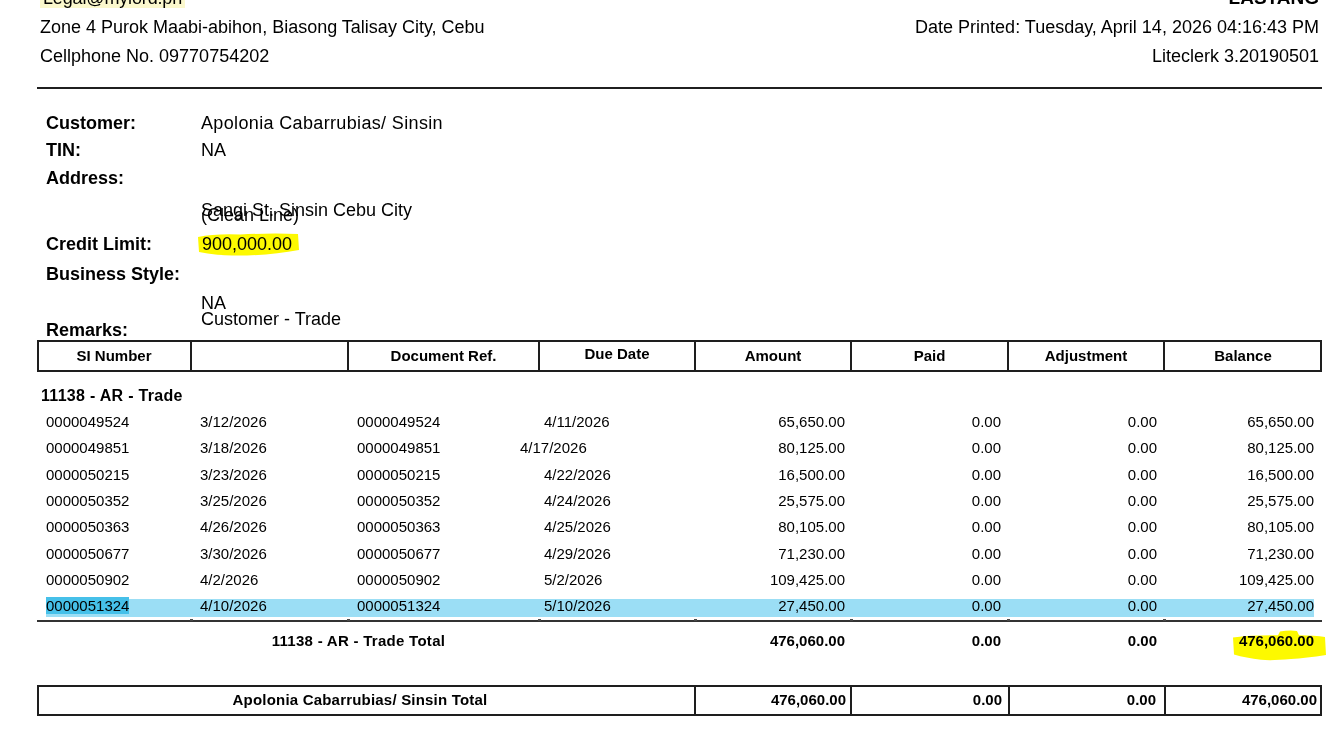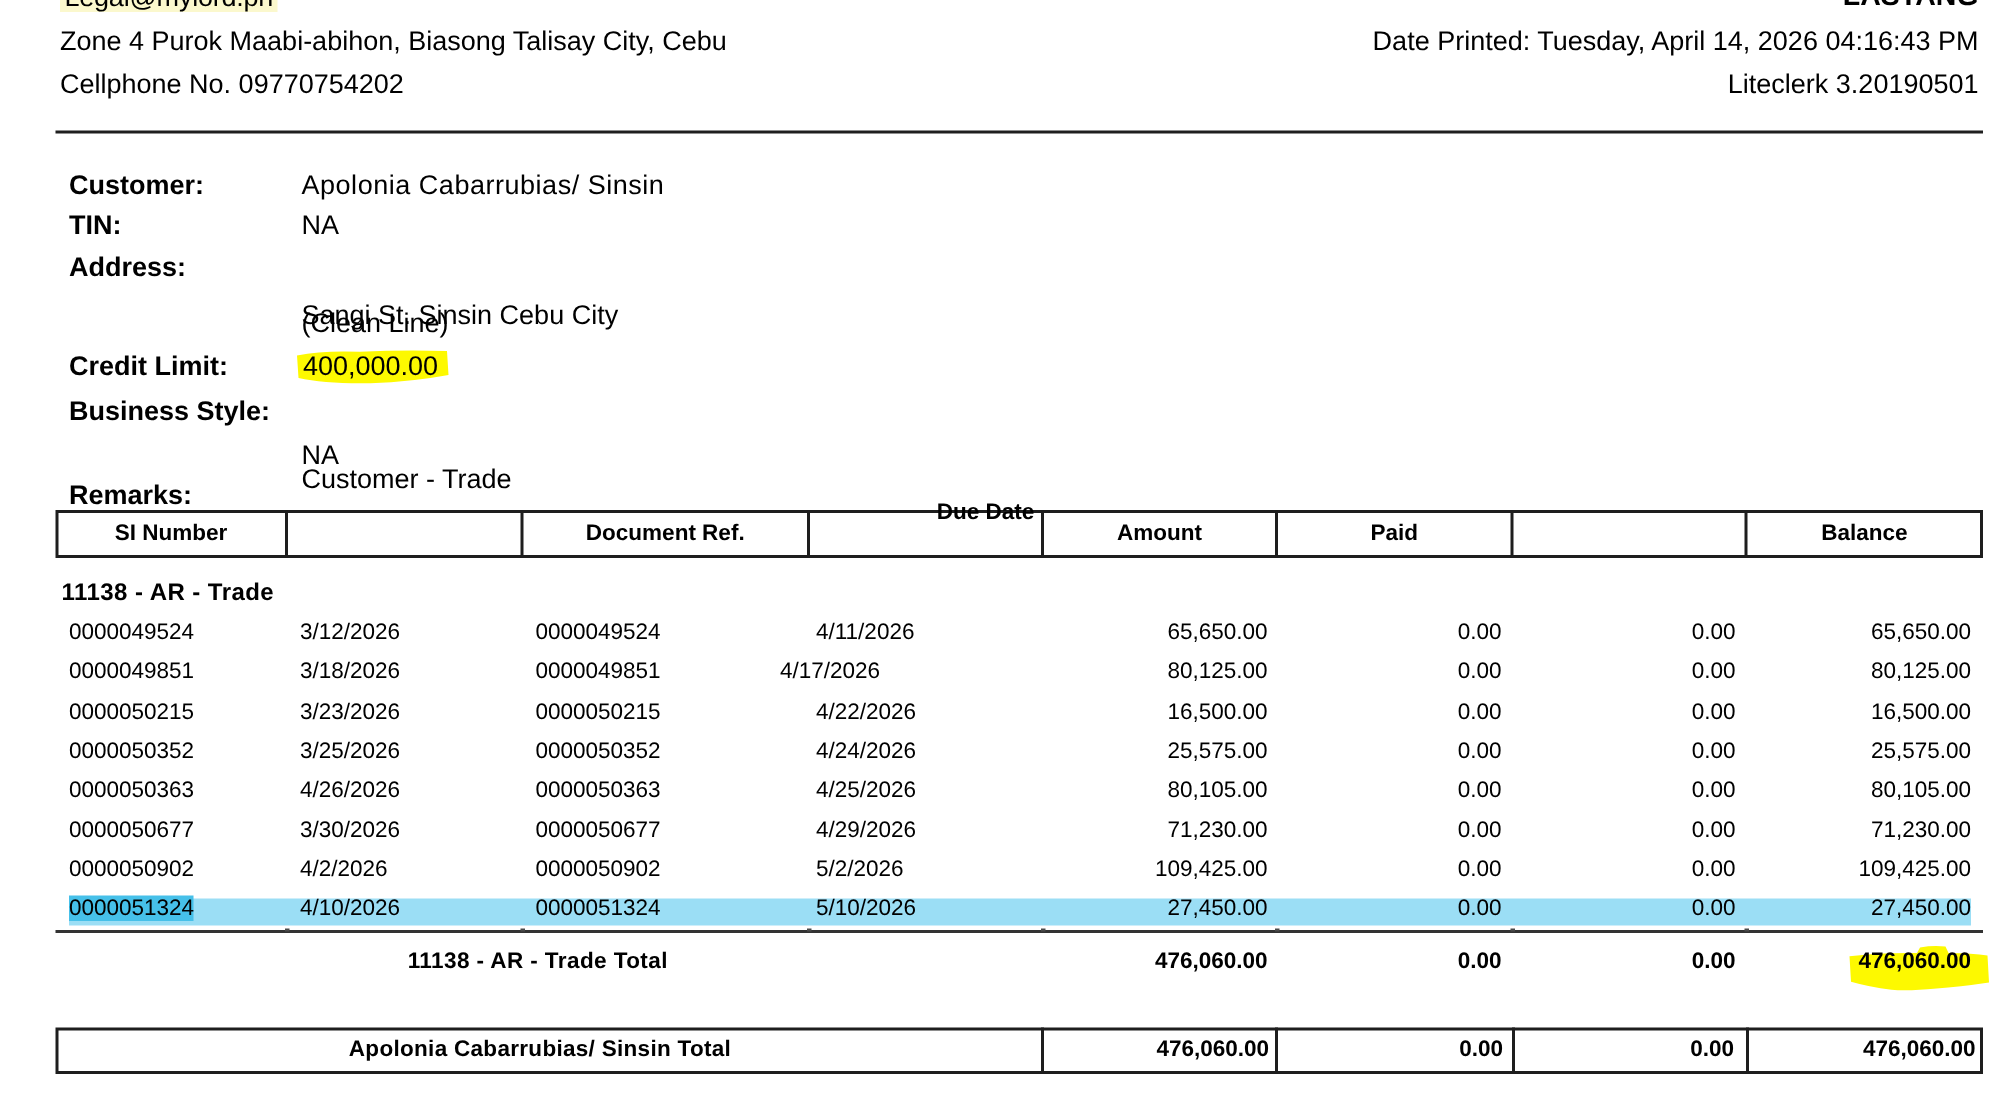--- a/index.html
+++ b/index.html
@@ -38,32 +38,33 @@
   <div class="ln" style="left:201px; top:113px; letter-spacing:0.35px;">Apolonia Cabarrubias/ Sinsin</div>
   <div class="ln b" style="left:46px; top:140px;">TIN:</div>
   <div class="ln" style="left:201px; top:140px;">NA</div>
   <div class="ln b" style="left:46px; top:168px;">Address:</div>
   <div class="ln" style="left:201px; top:168px;margin-top:32px;">Sangi St. Sinsin Cebu City</div>
   <div class="ln" style="left:201px; top:205px;">(Clean Line)</div>
   <div class="ln b" style="left:46px; top:234px;">Credit Limit:</div>
   <svg class="blob" style="left:195px; top:232px;" width="106" height="26" viewBox="0 0 106 26">
     <path d="M3,5 Q20,1.5 45,2.5 Q75,1 103,2 L104,18 Q80,22.5 52,23.5 Q22,24 4,20 Z" fill="#fdf900"></path>
   </svg>
-  <div class="ln" style="left:202px; top:234px;">400,000.00</div>
+  <div class="ln" style="left:202px; top:234px;">900,000.00</div>
   <div class="ln b" style="left:46px; top:264px;">Business Style:</div>
   <div class="ln" style="left:201px; top:264px;margin-top:45px;">Customer - Trade</div>
   <div class="ln b" style="left:46px; top:293px;margin-top:27px;">Remarks:</div>
   <div class="ln" style="left:201px; top:293px;">NA</div>
 
   <div class="hdr-box"></div>
   <div class="hdr-cell" style="left:37px;  width:154px; top:342px;">SI Number</div>
   <div class="hdr-cell" style="left:348px; width:191px; top:342px;">Document Ref.</div>
-  <div class="hdr-cell" style="left:539px; width:156px; top:328px;margin-left:40px;">Due Date</div>
+  <div class="hdr-cell" style="left:539px; width:156px; top:340px;">Due Date</div>
   <div class="hdr-cell" style="left:695px; width:156px; top:342px;">Amount</div>
   <div class="hdr-cell" style="left:851px; width:157px; top:342px;">Paid</div>
+  <div class="hdr-cell" style="left:1008px;width:156px; top:342px;">Adjustment</div>
   <div class="hdr-cell" style="left:1164px;width:158px; top:342px;">Balance</div>
   <div class="vsep" style="left:190px;"></div>
   <div class="vsep" style="left:347px;"></div>
   <div class="vsep" style="left:538px;"></div>
   <div class="vsep" style="left:694px;"></div>
   <div class="vsep" style="left:850px;"></div>
   <div class="vsep" style="left:1007px;"></div>
   <div class="vsep" style="left:1163px;"></div>
 
   <div class="ln b tbl-txt" style="left:41px; top:387px; font-size:16px; letter-spacing:0.3px;">11138 - AR - Trade</div>

